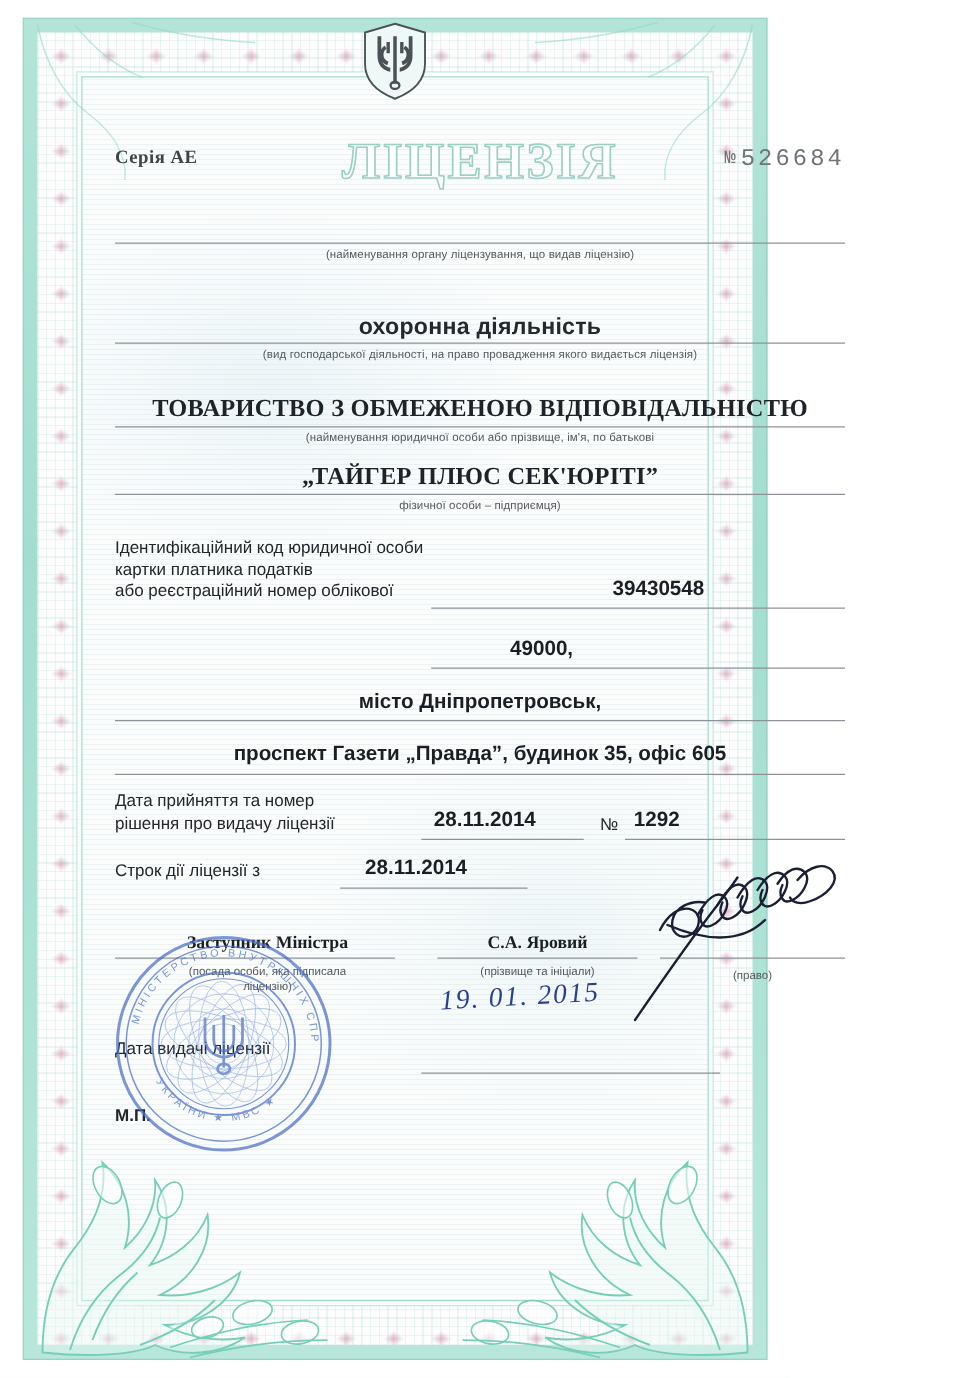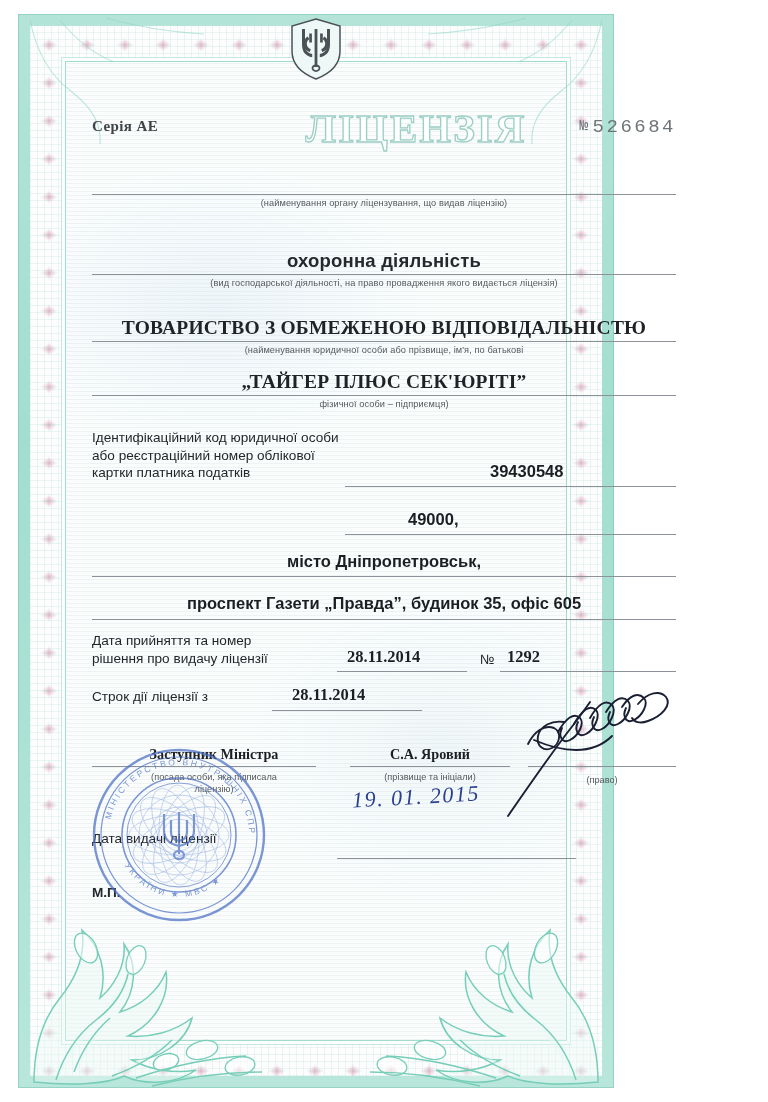--- a/index.html
+++ b/index.html
@@ -104,21 +104,20 @@
     font-size:15px;font-weight:700;color:#3f4448;letter-spacing:.4px;
   }
   .hdr-title{
     position:absolute;left:50%;transform:translateX(-50%);top:-4px;
     font-family:"Liberation Serif", serif;
     font-size:41px;font-weight:700;letter-spacing:2px;
     color:transparent;
     -webkit-text-stroke:1.3px #9ccfc4;
     text-shadow:0 1px 0 rgba(255,255,255,.8);
     white-space:nowrap;
-    margin-left:32px;
   }
   .hdr-number{
     position:absolute;right:0;top:8px;
     font-family:"Liberation Mono", monospace;
     font-size:19px;color:#6f7478;letter-spacing:2.5px;white-space:nowrap;
   }
   .hdr-number .no{font-size:15px;letter-spacing:0;vertical-align:2px;margin-right:4px;}
 
   
   .center-line{text-align:center;}
@@ -144,21 +143,21 @@
   
   .lbl{
     font-family:"Liberation Sans", sans-serif;
     font-size:13.6px;color:#23272b;line-height:17.5px;white-space:nowrap;
   }
   .val-sans{
     font-family:"Liberation Sans", sans-serif;
     font-size:16.5px;font-weight:700;color:#1b1f23;
   }
   .val-serif{
-    font-family:Liberation Serif, serif;
+    font-family:Liberation Sans, sans-serif;
     font-size:16.5px;font-weight:700;color:#1b1f23;
   }
 
   .uline{position:absolute;border-bottom:1px solid #8d9298;height:0;}
 
   
   .sig-name{
     font-family:Liberation Serif, serif;
     font-size:14.2px;font-weight:700;color:#1b1f23;text-align:center;
   }
@@ -291,22 +290,22 @@
     </div>
 
     <div class="blk" style="top:297px;">
       <div class="center-line big-serif">„ТАЙГЕР ПЛЮС СЕК'ЮРІТІ”</div>
       <div class="rule" style="margin-top:2px;"></div>
       <div class="caption">фізичної особи – підприємця)</div>
     </div>
 
     <div class="blk" style="top:355px;height:68px;">
       <div class="lbl">Ідентифікаційний код юридичної особи</div>
+      <div class="lbl">картки платника податків</div>
       <div class="lbl">або реєстраційний номер облікової</div>
-      <div class="lbl">картки платника податків</div>
       <div class="val-sans" style="position:absolute;left:398px;top:33px;text-align:center;">39430548</div>
       <div class="uline" style="left:253px;top:57px;width:331px;"></div>
     </div>
 
     <div class="blk" style="top:438px;height:34px;">
       <div class="val-sans" style="position:absolute;left:316px;top:-2px;">49000,</div>
       <div class="uline" style="left:253px;top:22px;width:331px;"></div>
     </div>
 
     <div class="blk" style="top:478px;height:32px;">

